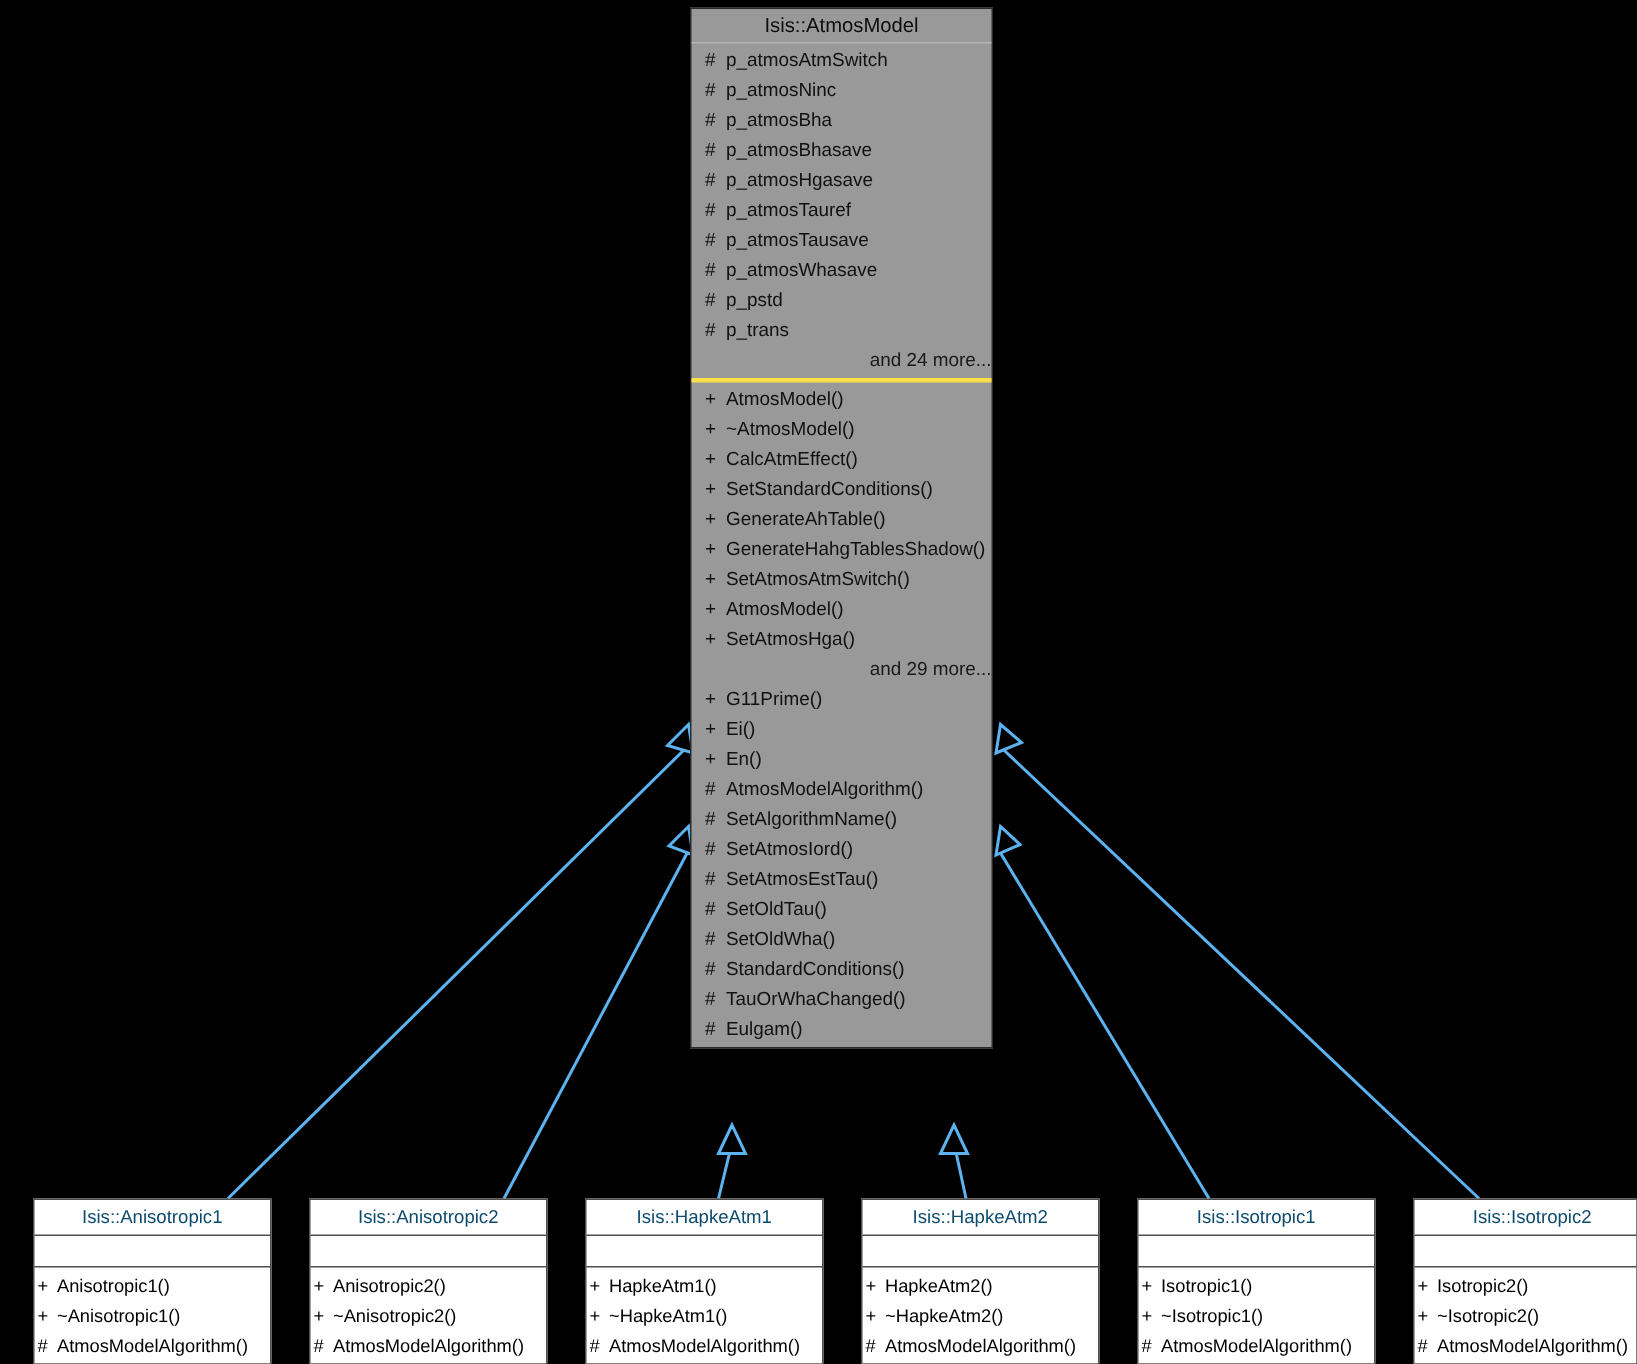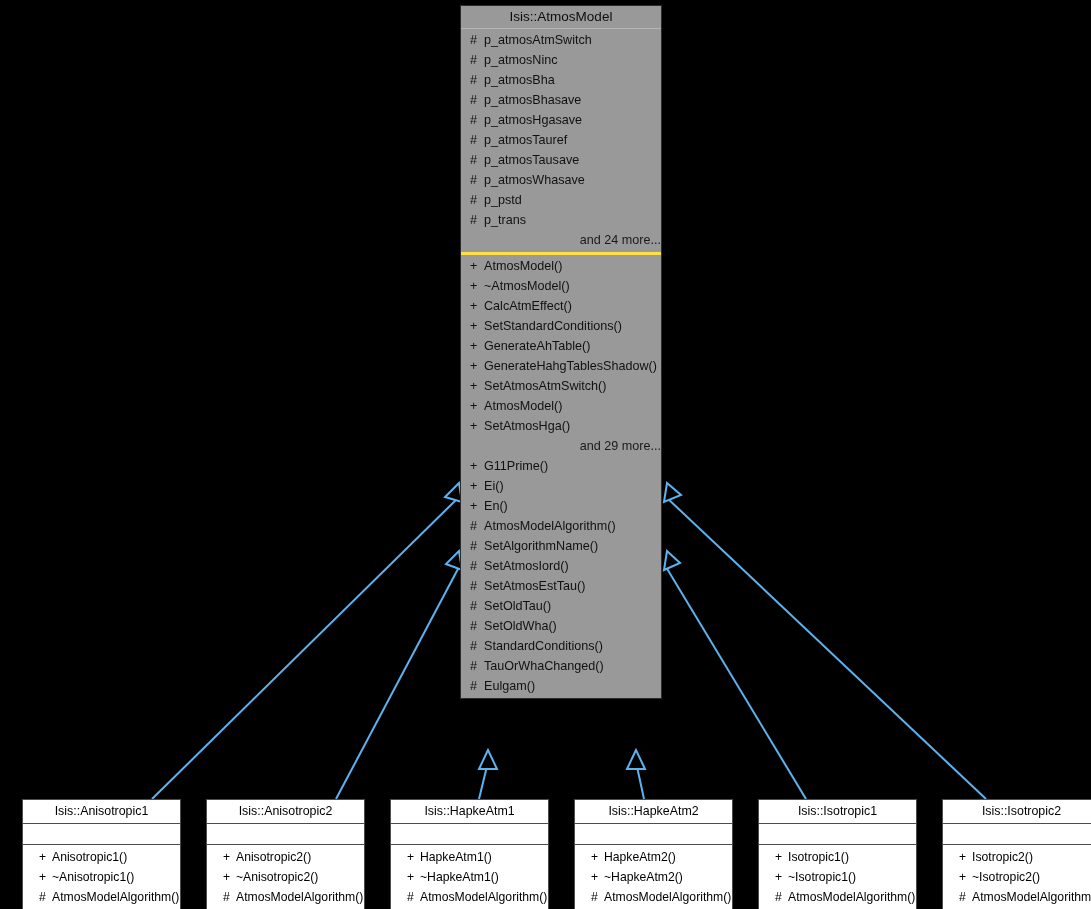--- a/index.html
+++ b/index.html
@@ -78,39 +78,39 @@
   .leaf-box {
     position: absolute;
     z-index: 2;
     box-sizing: border-box;
     border: 1px solid #4d4d4d;
     background: #ffffff;
   }
   .leaf-box .leaf-title {
     text-align: center;
     font-size: 12.4px;
-    color: #000000;
+    color: #0c4a6e;
     line-height: 22px;
     height: 23px;
     border-bottom: 1px solid #4d4d4d;
     white-space: nowrap;
   }
   .leaf-box .leaf-attrs {
     height: 20px;
     border-bottom: 1px solid #4d4d4d;
   }
   .leaf-box .leaf-ops {
     padding: 2px 0 3px 0;
   }
   .leaf-box .leaf-row {
     font-size: 12.2px;
     color: #000000;
     line-height: 20px;
     height: 20px;
-    padding-left: 16px;
+    padding-left: 2px;
     white-space: nowrap;
     overflow: hidden;
   }
   .leaf-box .leaf-row .vis {
     display: inline-block;
     width: 13px;
   }
 </style>
 </head>
 <body>

